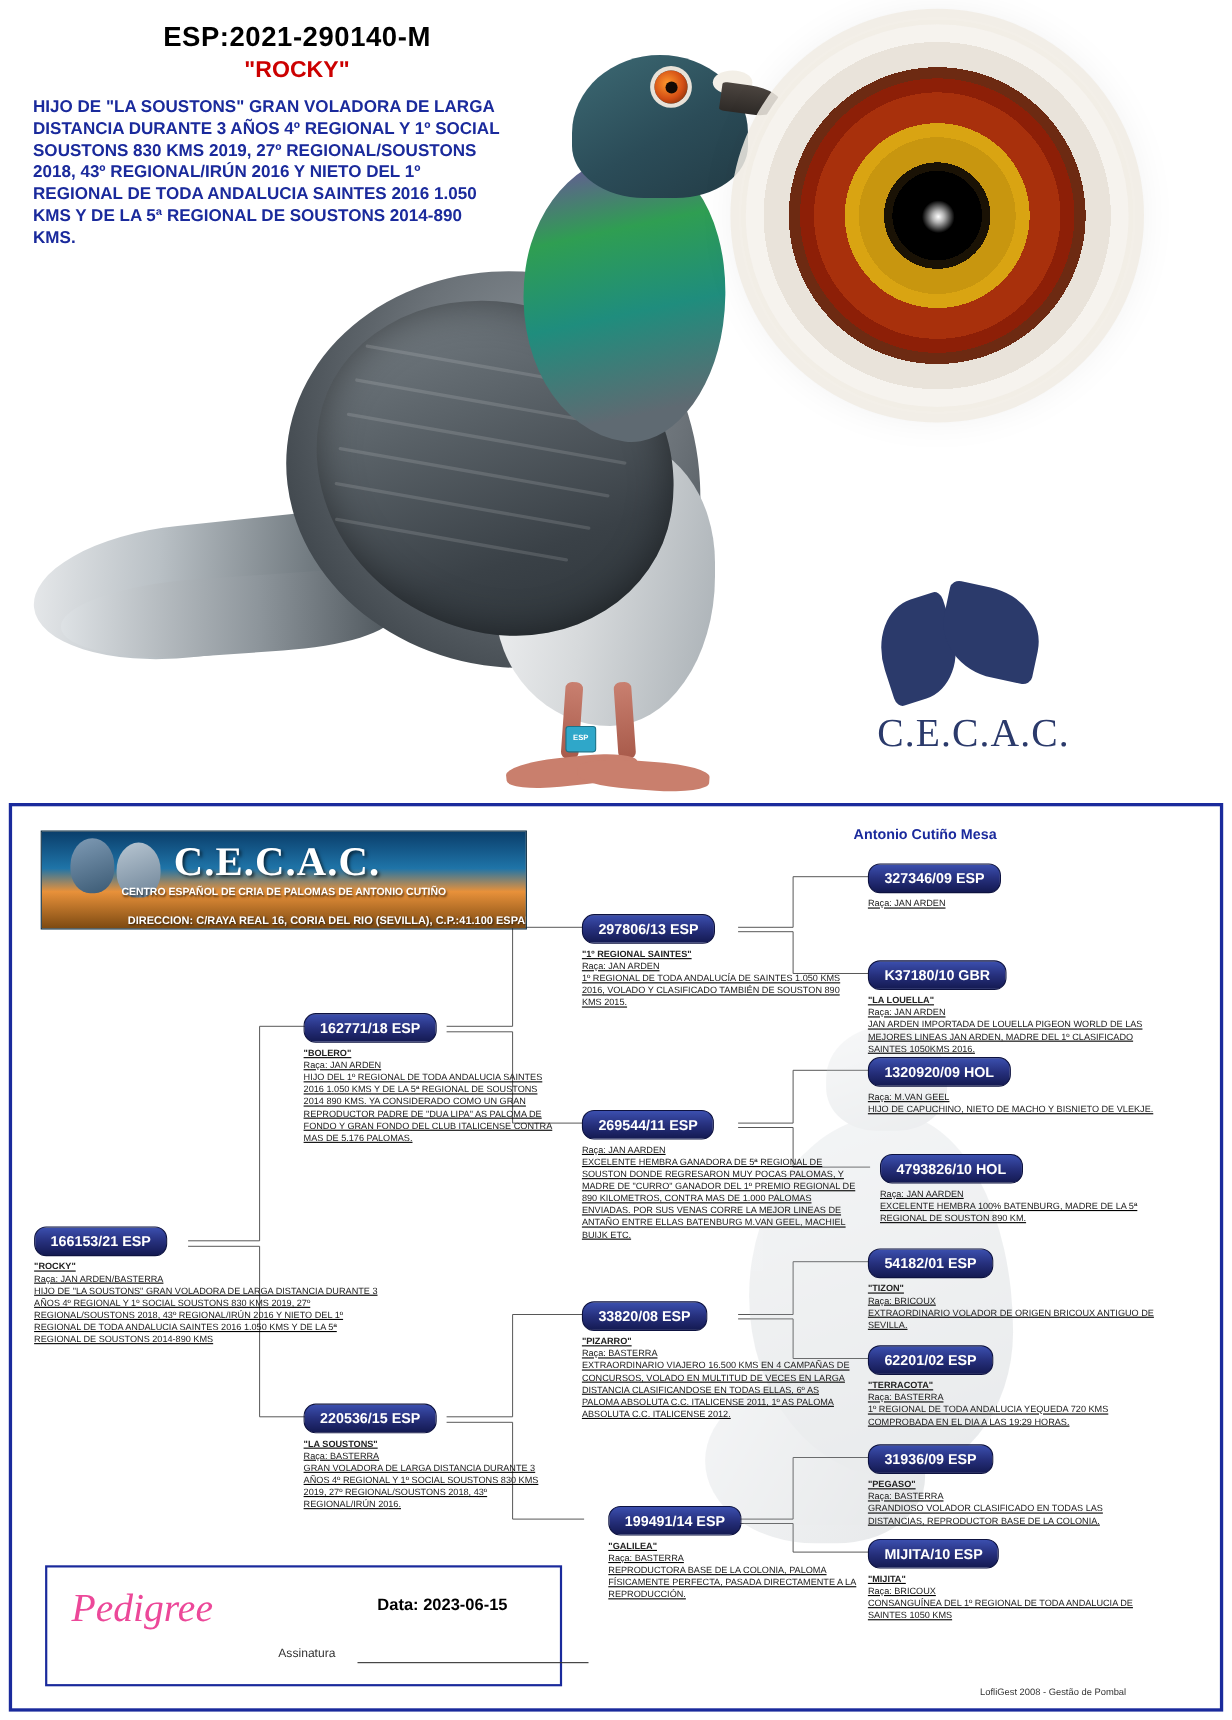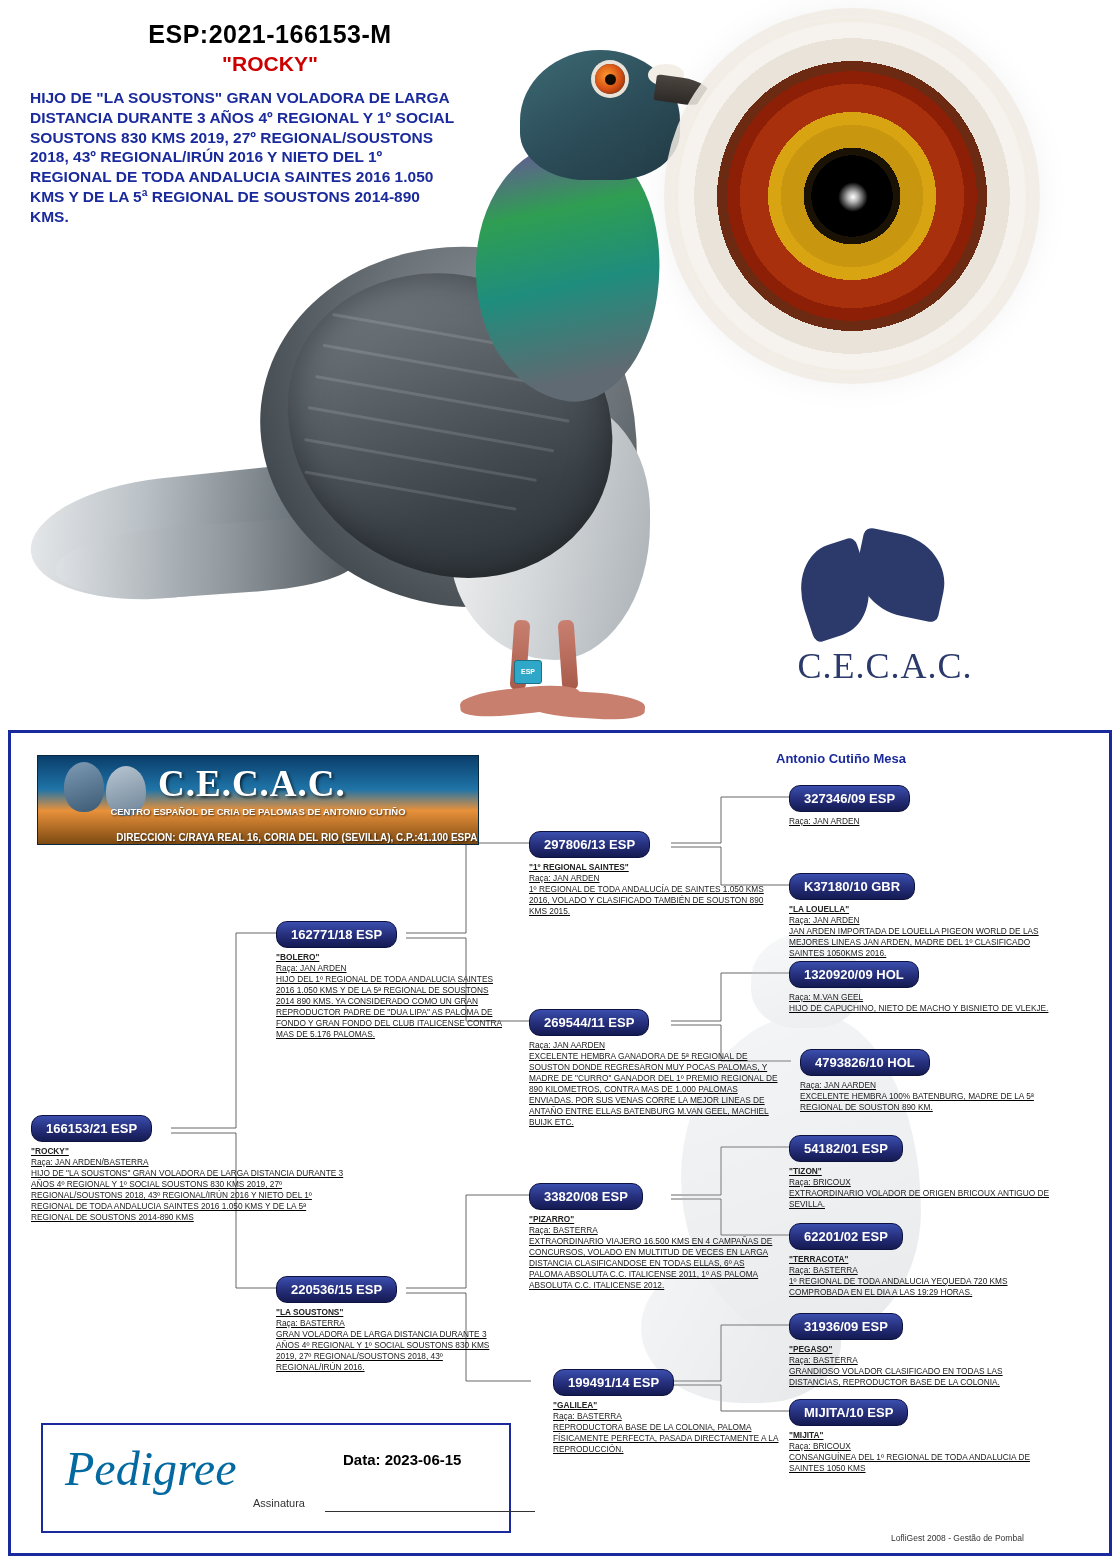--- a/index.html
+++ b/index.html
@@ -192,21 +192,21 @@
   .node .body .nick{font-weight:bold;}
   svg#lines{position:absolute;left:0;top:0;width:1104px;height:826px;pointer-events:none;}
 
   
   #footer-box{
     position:absolute;left:30px;top:690px;width:470px;height:110px;
     border:2px solid #1a2a9c;box-sizing:border-box;
   }
   #pedigree-word{
     position:absolute;left:22px;top:16px;font-family:"Liberation Serif", serif;
-    font-style:italic;font-size:48px;color:#0369a1;
+    font-style:italic;font-size:36px;color:#ec4899;
   }
   #data-label{
     position:absolute;left:300px;top:26px;font-size:15px;font-weight:bold;color:#000;
   }
   #assinatura{
     position:absolute;left:210px;top:72px;font-size:11px;color:#333;
   }
   #assinatura-line{
     position:absolute;left:282px;top:86px;width:210px;border-bottom:1px solid #333;
   }
@@ -242,21 +242,21 @@
     <div class="pg-leg" id="pg-leg2"></div>
     <div class="pg-foot" id="pg-foot1"></div>
     <div class="pg-foot" id="pg-foot2"></div>
     <div class="pg" id="pg-ring">ESP</div>
   </div>
 
   <div id="eye-photo"></div>
   <div id="eye-outer-ring"></div>
   <div id="eye-sparkle"></div>
 
-  <div id="ring-title">ESP:2021-166153-M</div>
+  <div id="ring-title">ESP:2021-290140-M</div>
   <div id="bird-nickname">"ROCKY"</div>
   <div id="top-desc">HIJO DE "LA SOUSTONS" GRAN VOLADORA DE LARGA DISTANCIA DURANTE 3 AÑOS 4º REGIONAL Y 1º SOCIAL SOUSTONS 830 KMS 2019, 27º REGIONAL/SOUSTONS 2018, 43º REGIONAL/IRÚN 2016 Y NIETO DEL 1º REGIONAL DE TODA ANDALUCIA SAINTES 2016 1.050 KMS Y DE LA 5ª REGIONAL DE SOUSTONS 2014-890 KMS.</div>
 
   <div id="cecac-logo">
     <div id="cecac-bird1"></div>
     <div id="cecac-bird2"></div>
     <div id="cecac-text">C.E.C.A.C.</div>
   </div>
 </div>
 

